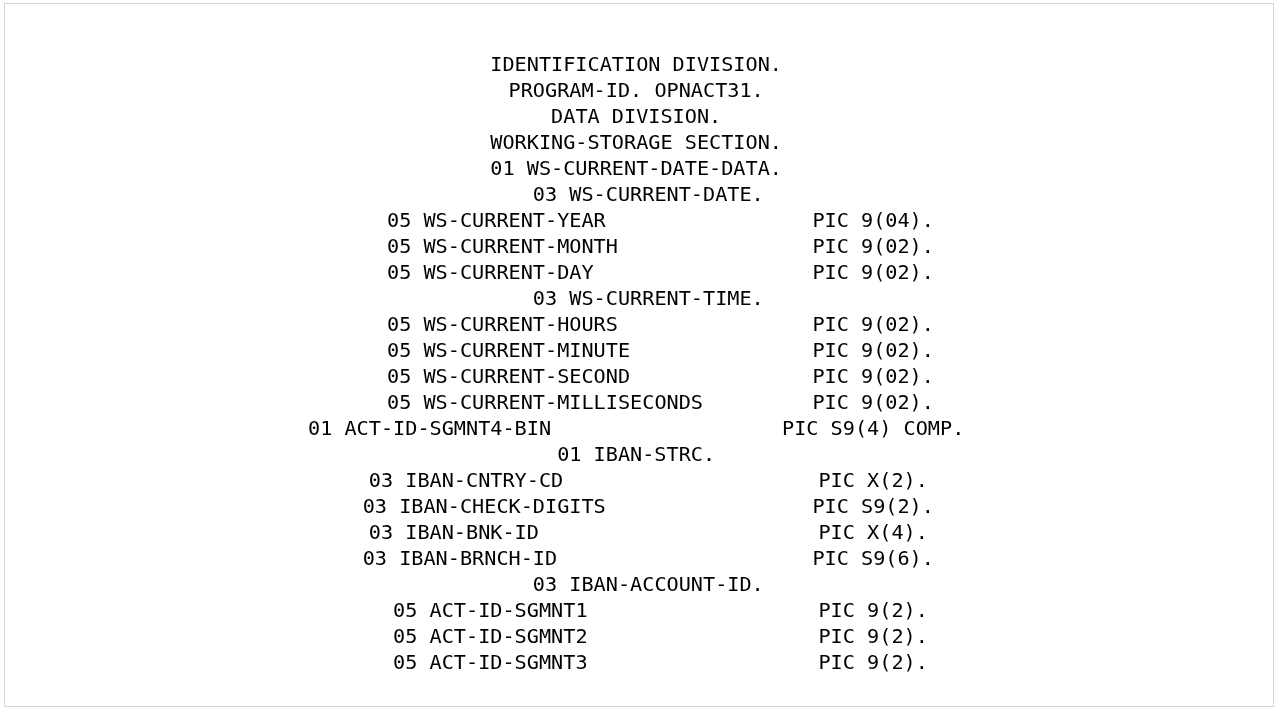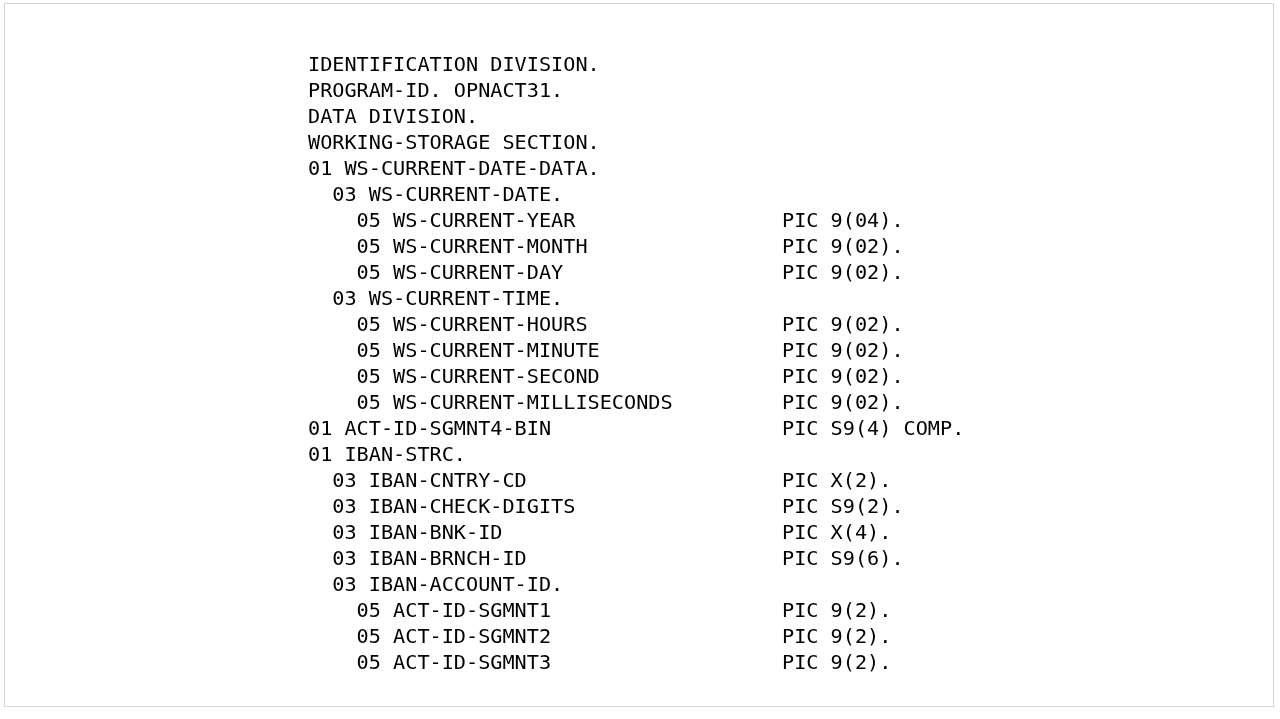--- a/index.html
+++ b/index.html
@@ -32,20 +32,21 @@
     position: absolute;
     left: 303px;
     top: 47px;
     margin: 0;
     padding: 0;
     font-family: "DejaVu Sans Mono", "Liberation Mono", monospace;
     font-size: 20.2px;
     line-height: 26px;
     color: #000000;
     white-space: pre;
+    text-align: center;
     -webkit-font-smoothing: auto;
   }
   #code-listing .code-line {
     display: block;
     height: 26px;
     white-space: pre;
   }
 </style>
 </head>
 <body>

